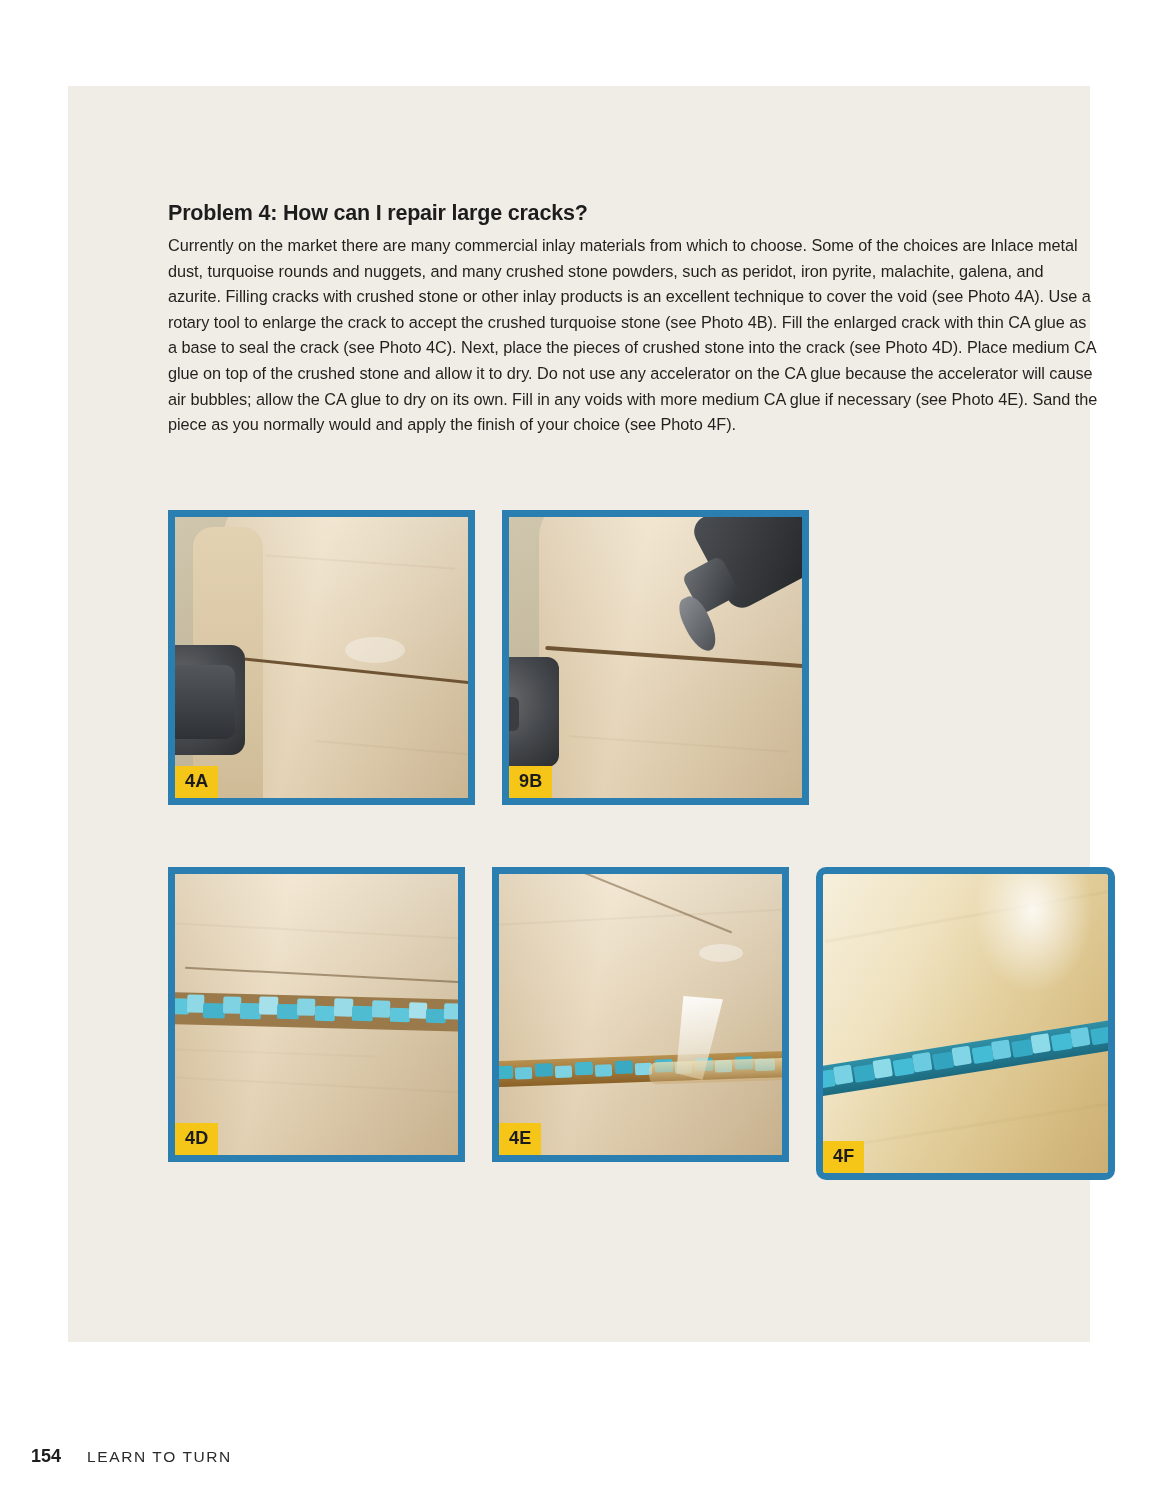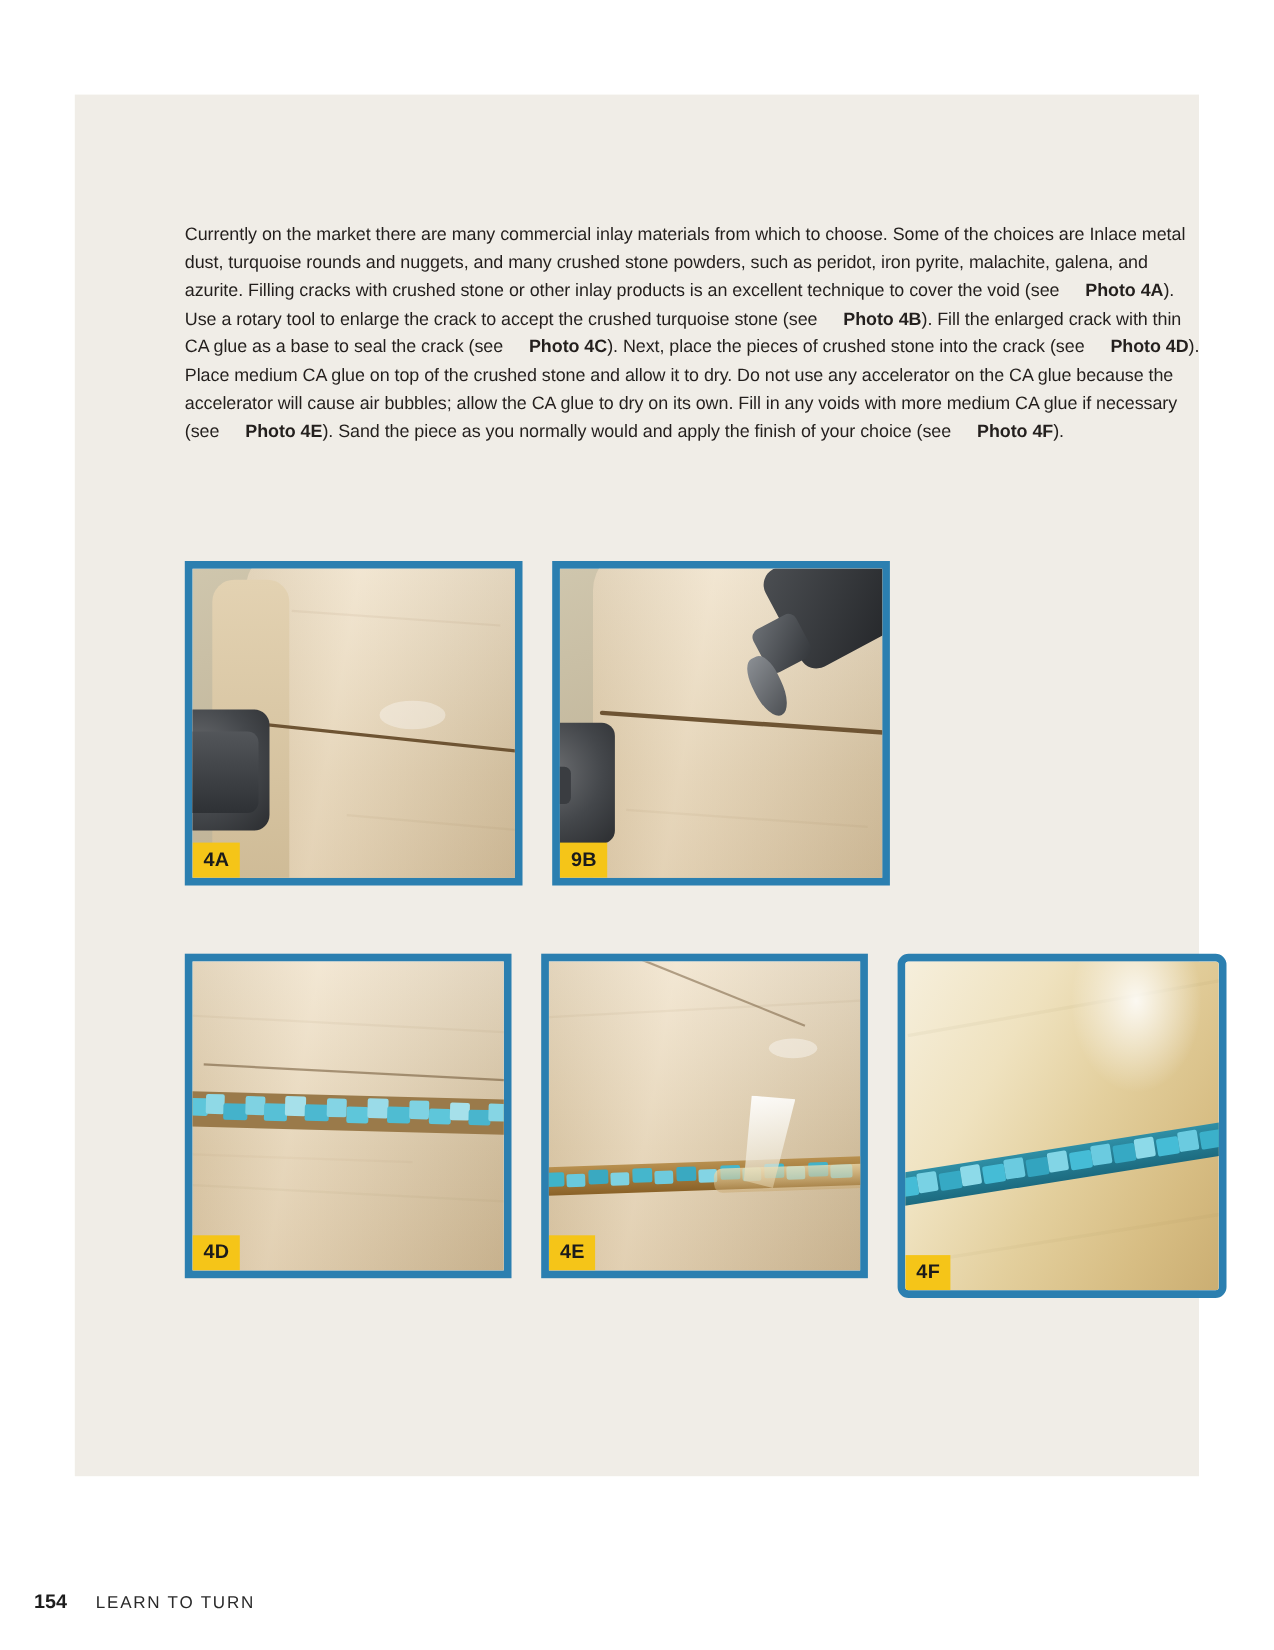--- a/index.html
+++ b/index.html
@@ -37,22 +37,21 @@
   }
   .body-text {
     font-size: 16.3px;
     line-height: 25.6px;
     color: #231f1d;
     margin: 0;
     text-align: left;
     letter-spacing: -0.05px;
   }
   .body-text b {
-    font-weight: bold;
-    margin-left: 19px;
+    font-weight: normal;
   }
 
   
   .grid {
     position: absolute;
     left: 100px;
     top: 424px;
     width: 960px;
   }
   .row {
@@ -145,20 +144,21 @@
     letter-spacing: 1.6px;
     color: #2a2a2a;
   }
 </style>
 </head>
 <body>
 
 <div class="page">
 
   <div class="content">
+    <h1 class="heading">Problem 4: How can I repair large cracks?</h1>
     <p class="body-text">Currently on the market there are many commercial inlay materials from which to choose. Some of the choices are Inlace metal dust, turquoise rounds and nuggets, and many crushed stone powders, such as peridot, iron pyrite, malachite, galena, and azurite. Filling cracks with crushed stone or other inlay products is an excellent technique to cover the void (see <b>Photo 4A</b>). Use a rotary tool to enlarge the crack to accept the crushed turquoise stone (see <b>Photo 4B</b>). Fill the enlarged crack with thin CA glue as a base to seal the crack (see <b>Photo 4C</b>). Next, place the pieces of crushed stone into the crack (see <b>Photo 4D</b>). Place medium CA glue on top of the crushed stone and allow it to dry. Do not use any accelerator on the CA glue because the accelerator will cause air bubbles; allow the CA glue to dry on its own. Fill in any voids with more medium CA glue if necessary (see <b>Photo 4E</b>). Sand the piece as you normally would and apply the finish of your choice (see <b>Photo 4F</b>).</p>
   </div>
 
   <div class="grid">
 
     <div class="row">
 
       <div class="photo size-a">
         <div class="scene">
           <div class="bg-wall"></div>

